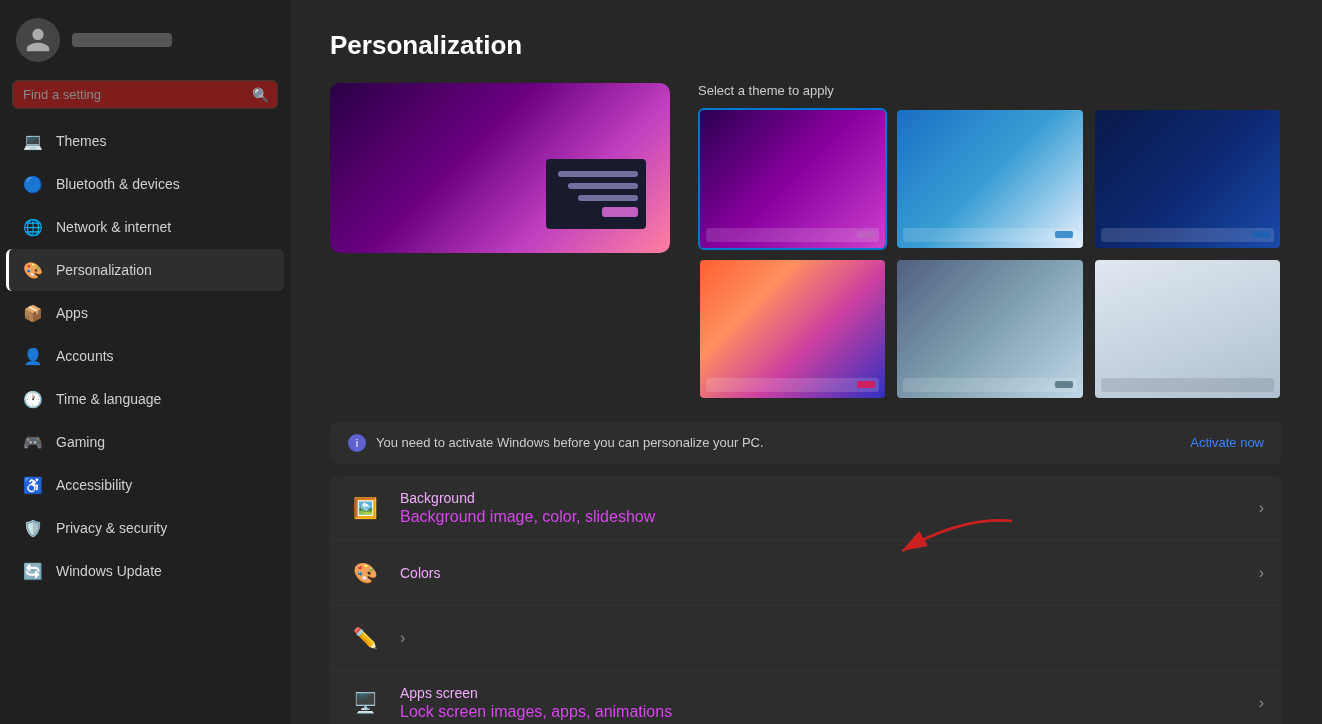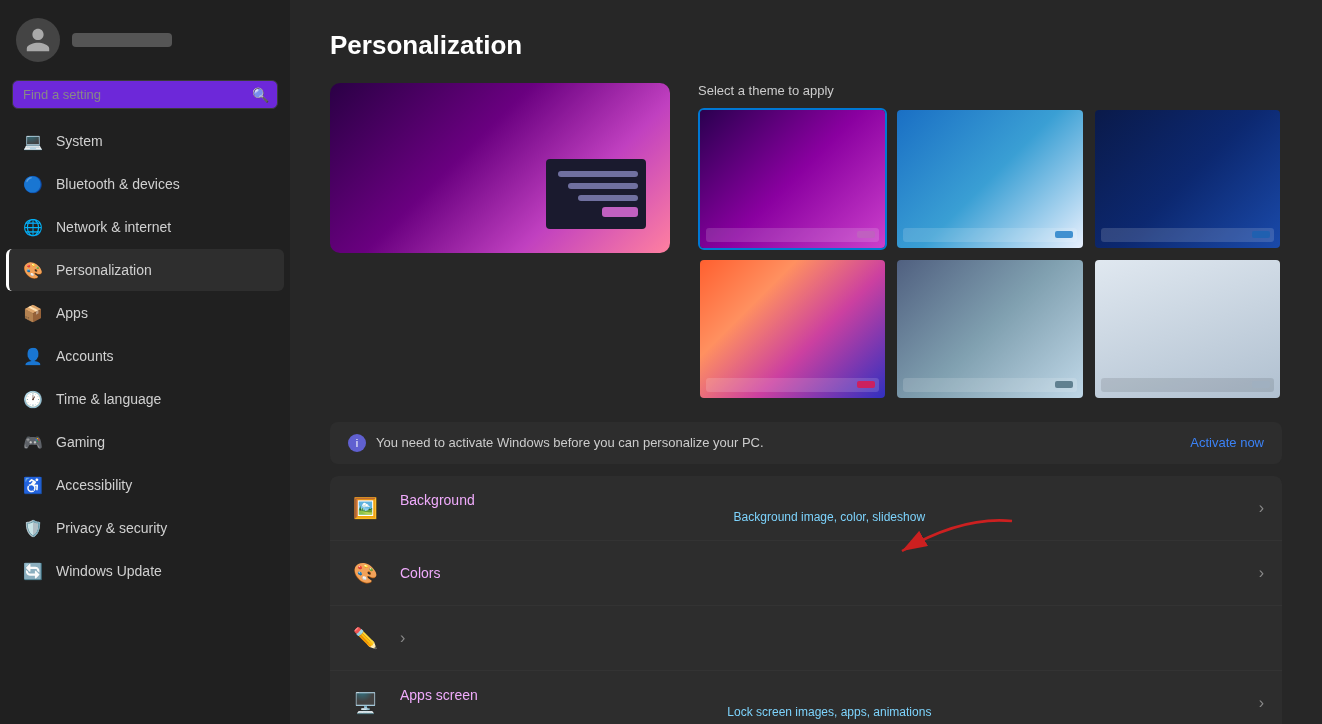--- a/index.html
+++ b/index.html
@@ -49,21 +49,21 @@
       border-radius: 4px;
       width: 100px;
       height: 14px;
     }
     .search-box {
       margin: 4px 12px 10px 12px;
       position: relative;
     }
     .search-box input {
       width: 100%;
-      background: #6d28d9;
+      background: #7f1d1d;
       border: 1px solid #3a3a3a;
       border-radius: 6px;
       color: #ccc;
       padding: 6px 32px 6px 10px;
       font-size: 13px;
       outline: none;
     }
     .search-box input::placeholder { color: #888; }
     .search-icon-wrap {
       position: absolute;
@@ -270,24 +270,23 @@
     }
     .settings-item-text {
       flex: 1;
     }
     .settings-item-title {
       font-size: 14px;
       font-weight: 500;
       color: #f0abfc;
     }
     .settings-item-subtitle {
-      font-size: 12px;
-      color: #7dd3fc;
+      font-size: 16px;
+      color: #d946ef;
       margin-top: 2px;
-      text-align: center;
     }
     .chevron {
       color: #888;
       font-size: 16px;
     }
 
     
     .settings-item + .settings-item {
       border-top: 1px solid #333;
       border-radius: 0;
@@ -316,21 +315,21 @@
   </div>
 
   <div class="search-box">
     <input type="text" placeholder="Find a setting" style="">
     <span class="search-icon-wrap">🔍</span>
   </div>
 
   <div id="sidebar-items-container">
       <div class="sidebar-item">
       <span class="sidebar-icon">💻</span>
-      <span>System</span>
+      <span>Themes</span>
     </div>
       <div class="sidebar-item">
       <span class="sidebar-icon">🔵</span>
       <span>Bluetooth &amp; devices</span>
     </div>
       <div class="sidebar-item">
       <span class="sidebar-icon">🌐</span>
       <span>Network &amp; internet</span>
     </div>
       <div class="sidebar-item active">

